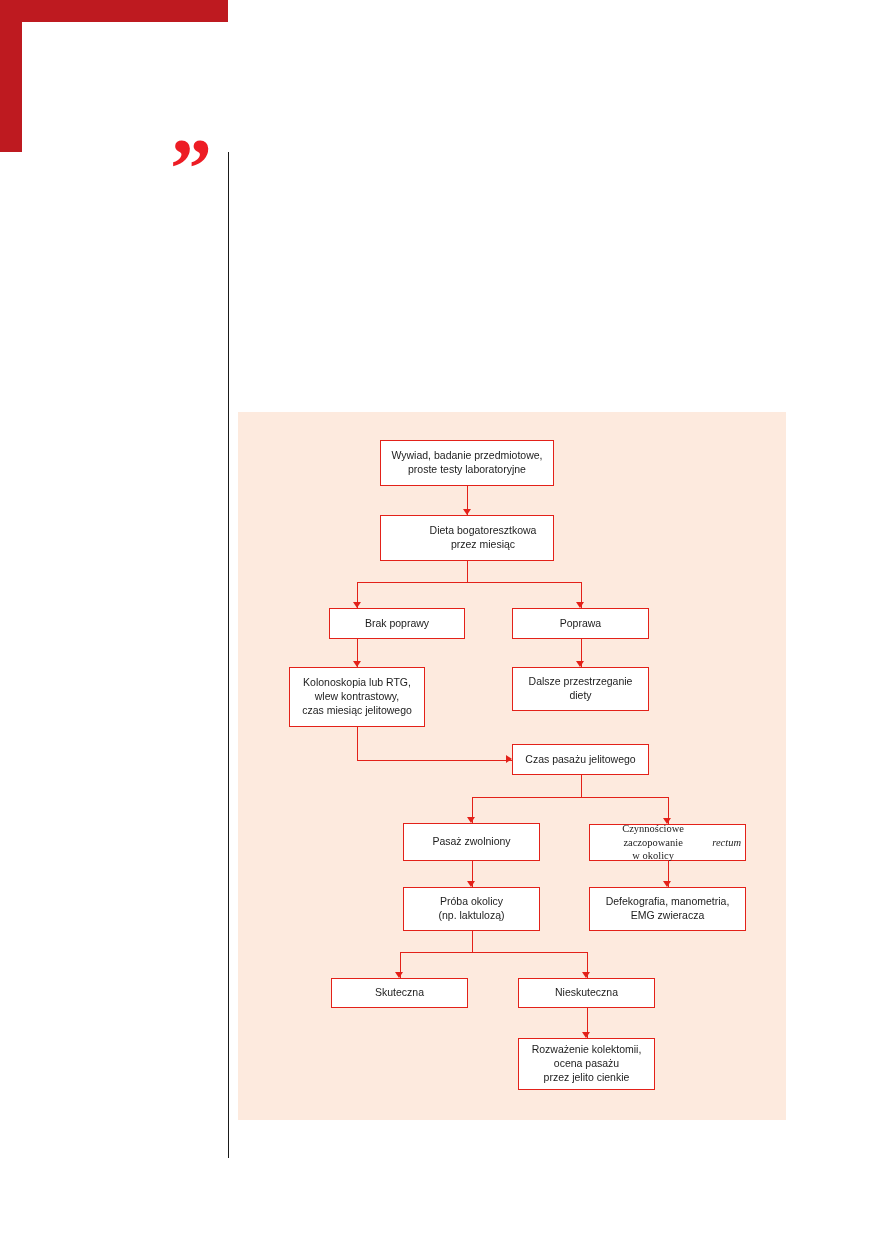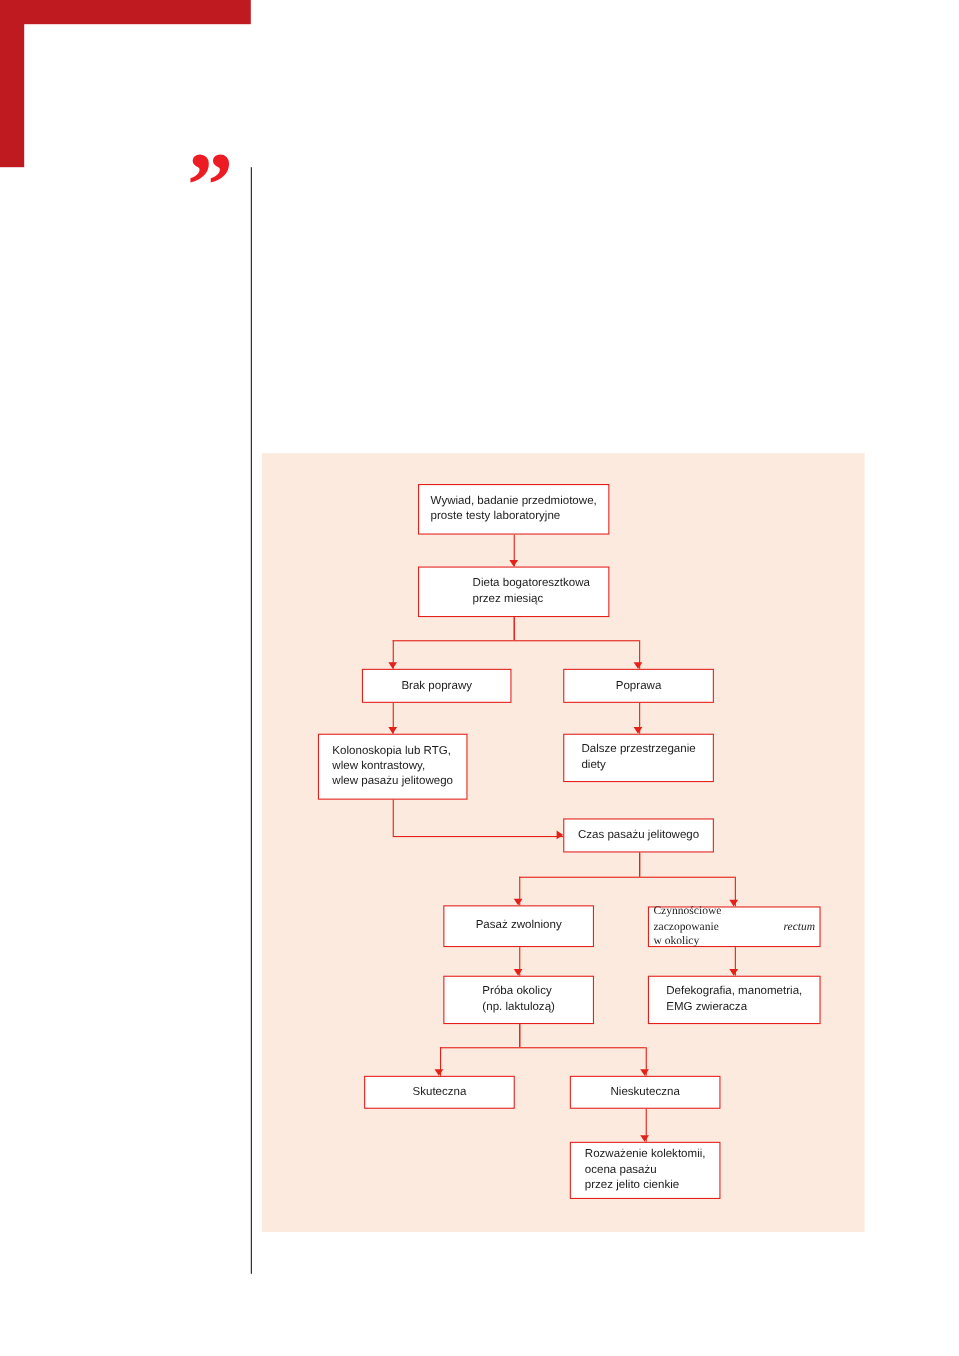--- a/index.html
+++ b/index.html
@@ -74,21 +74,21 @@
 
   
   .node {
     position: absolute;
     box-sizing: border-box;
     background: #ffffff;
     border: 1.3px solid #e32119;
     display: flex;
     align-items: center;
     justify-content: center;
-    text-align: left;
+    text-align: center;
     color: #1c1c1c;
     font-size: 10.5px;
     line-height: 1.32;
     padding: 2px 4px;
     white-space: pre-line;
   }
   .node em { font-style: italic; }
 
   
   .ln {
@@ -129,21 +129,21 @@
   <div id="panel">
     <div id="nodes">
         <div class="node" style="left: 142px; top: 28px; width: 174px; height: 46px;">Wywiad, badanie przedmiotowe,
 proste testy laboratoryjne</div>
         <div class="node" style="left: 142px; top: 103px; width: 174px; height: 46px; padding-left: 36px;">Dieta bogatoresztkowa
 przez miesiąc</div>
         <div class="node" style="left: 51px; top: 196px; width: 136px; height: 31px; margin-left: 40px;">Brak poprawy</div>
         <div class="node" style="left: 274px; top: 196px; width: 137px; height: 31px;">Poprawa</div>
         <div class="node" style="left: 51px; top: 255px; width: 136px; height: 60px;">Kolonoskopia lub RTG,
 wlew kontrastowy,
-wlew pasażu jelitowego</div>
+czas miesiąc jelitowego</div>
         <div class="node" style="left: 274px; top: 255px; width: 137px; height: 44px;">Dalsze przestrzeganie
 diety</div>
         <div class="node" style="left: 274px; top: 332px; width: 137px; height: 31px;">Czas pasażu jelitowego</div>
         <div class="node" style="left: 165px; top: 411px; width: 137px; height: 38px;">Pasaż zwolniony</div>
         <div class="node" style="left: 351px; top: 412px; width: 157px; height: 37px; font-family: Liberation Serif, serif;">Czynnościowe zaczopowanie
 w okolicy <em>rectum</em></div>
         <div class="node" style="left: 165px; top: 475px; width: 137px; height: 44px;">Próba okolicy
 (np. laktulozą)</div>
         <div class="node" style="left: 351px; top: 475px; width: 157px; height: 44px;">Defekografia, manometria,
 EMG zwieracza</div>

